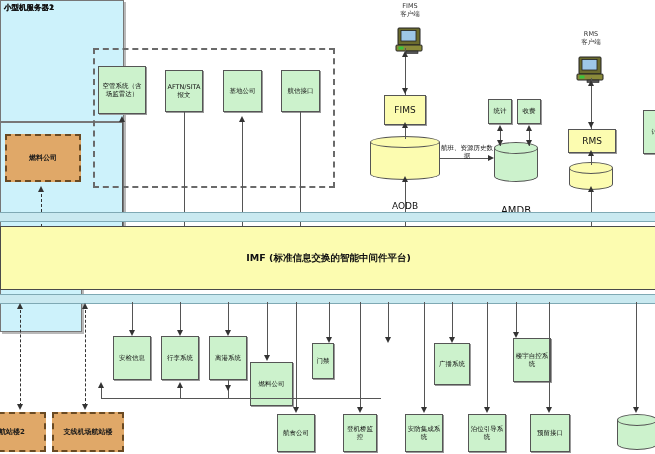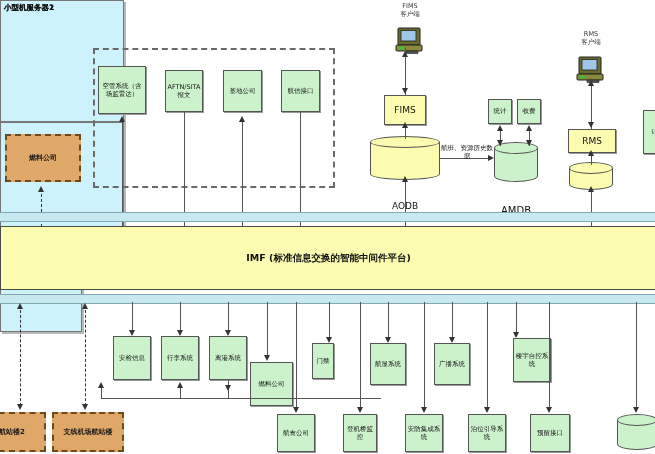--- a/index.html
+++ b/index.html
@@ -230,23 +230,20 @@
     <span>行李系统</span>
   </div>
   <div class="node gbox" style="left:209px;top:336px;width:38px;height:44px;">
     <span>离港系统</span>
   </div>
   <div class="node gbox" style="left:250px;top:362px;width:43px;height:44px;">
     <span>燃料公司</span>
   </div>
   <div class="node gbox" style="left:312px;top:343px;width:22px;height:36px;">
     <span>门禁</span>
-  </div>
-  <div class="node gbox" style="left:370px;top:343px;width:36px;height:42px;">
-    <span>航显系统</span>
   </div>
   <div class="node gbox" style="left:434px;top:343px;width:36px;height:42px;">
     <span>广播系统</span>
   </div>
   <div class="node gbox" style="left:513px;top:338px;width:38px;height:44px;">
     <span>楼宇自控系统</span>
   </div>
 
   <div class="ln v" style="left:132px;top:302px;height:30px;"></div>
   <div class="ar down" style="left:128.5px;top:330px;"></div>

